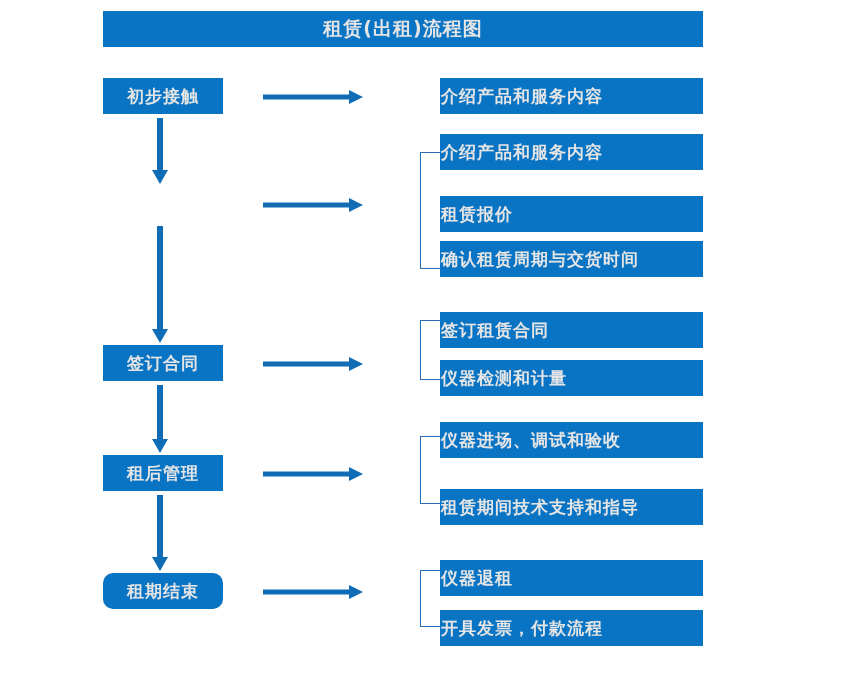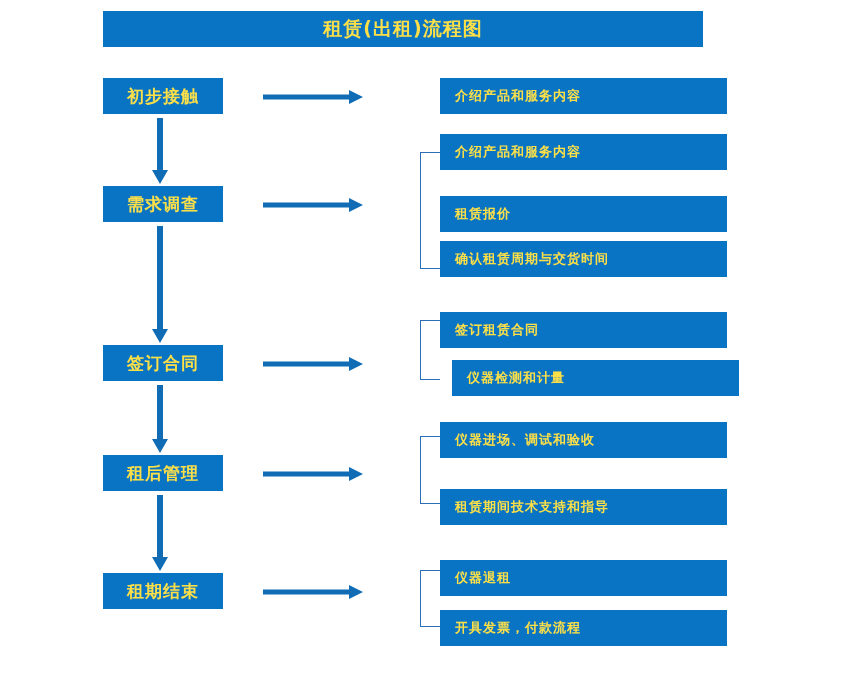--- a/index.html
+++ b/index.html
@@ -16,21 +16,21 @@
   #canvas {
     position: relative;
     width: 844px;
     height: 688px;
   }
 
   
   .box {
     position: absolute;
     background: #0a74c4;
-    color: #fde047;
+    color: #e5e5e5;
     font-weight: bold;
     display: flex;
     align-items: center;
     box-sizing: border-box;
     letter-spacing: 1px;
     white-space: nowrap;
   }
 
   
   .title-banner {
@@ -47,24 +47,24 @@
     left: 103px;
     width: 120px;
     height: 36px;
     justify-content: center;
     font-size: 17px;
   }
 
   
   .detail-box {
     left: 440px;
-    width: 287px;
+    width: 263px;
     height: 36px;
-    padding-left: 15px;
-    font-size: 13px;
+    padding-left: 1px;
+    font-size: 17px;
   }
 
   
   .h-arrow {
     position: absolute;
     height: 14px;
     width: 100px;
   }
   .v-arrow {
     position: absolute;
@@ -81,27 +81,26 @@
 </style>
 </head>
 <body>
 
 <div id="canvas">
 
   <div class="box title-banner">租赁(出租)流程图</div>
 
   <div class="box stage-box" style="top:78px;">初步接触</div>
 
-  <div class="box stage-box" style="top:186px;">需求调查</div>
 
   <div class="box stage-box" style="top:455px;">租后管理</div>
 
   <div class="box stage-box" style="top:345px;">签订合同</div>
 
-  <div class="box stage-box" style="top:573px;">租期结束</div>
+  <div class="box stage-box" style="top:573px;border-radius:10px;">租期结束</div>
 
   <div class="v-arrow" style="left:152px; top:118px; height:66px;">
     <svg width="16" height="66" viewBox="0 0 16 66">
       <path d="M5,0 H11 V52 H16 L8,66 L0,52 H5 Z" fill="#0f6cb5"></path>
     </svg>
   </div>
 
   <div class="v-arrow" style="left:152px; top:226px; height:117px;">
     <svg width="16" height="117" viewBox="0 0 16 117">
       <path d="M5,0 H11 V103 H16 L8,117 L0,103 H5 Z" fill="#0f6cb5"></path>
@@ -161,21 +160,21 @@
   <div class="box detail-box" style="top:78px;">介绍产品和服务内容</div>
 
   <div class="box detail-box" style="top:134px;">介绍产品和服务内容</div>
 
   <div class="box detail-box" style="top:196px;">租赁报价</div>
 
   <div class="box detail-box" style="top:241px;">确认租赁周期与交货时间</div>
 
   <div class="box detail-box" style="top:312px;">签订租赁合同</div>
 
-  <div class="box detail-box" style="top:360px;margin-left:12px;">仪器检测和计量</div>
+  <div class="box detail-box" style="top:360px;">仪器检测和计量</div>
 
   <div class="box detail-box" style="top:422px;">仪器进场、调试和验收</div>
 
   <div class="box detail-box" style="top:489px;">租赁期间技术支持和指导</div>
 
   <div class="box detail-box" style="top:560px;">仪器退租</div>
 
   <div class="box detail-box" style="top:610px;text-align:center;">开具发票，付款流程</div>
 
 </div>

